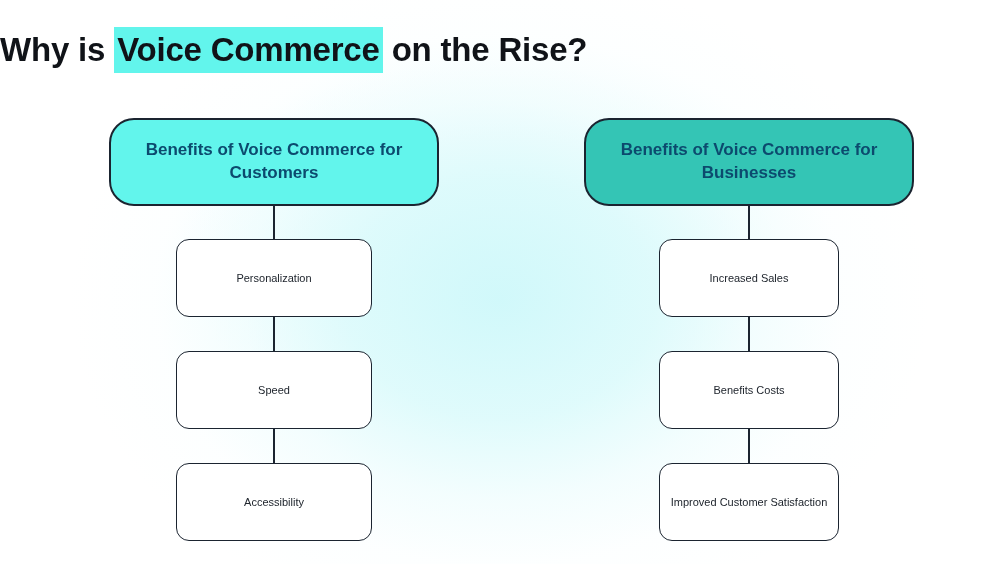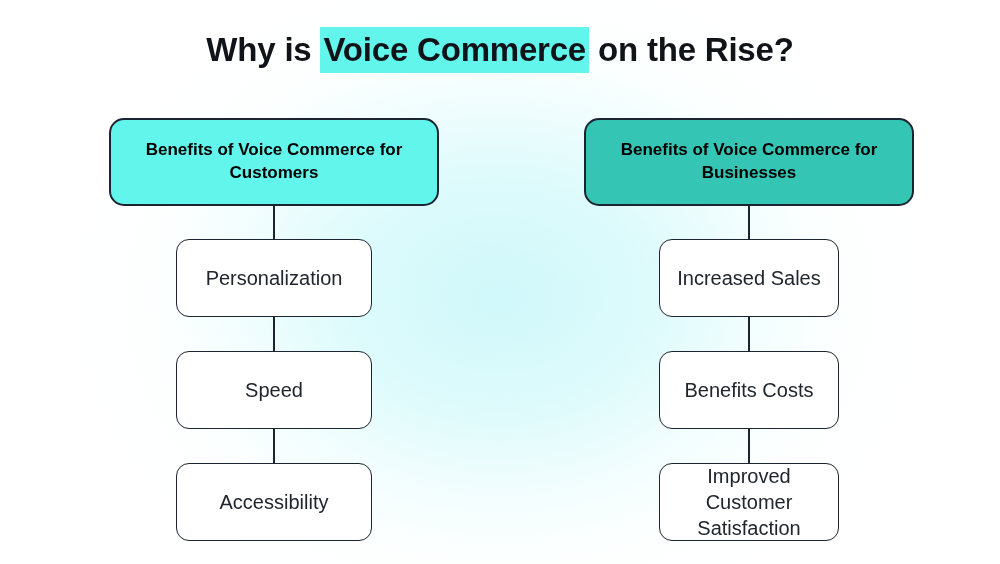--- a/index.html
+++ b/index.html
@@ -31,21 +31,20 @@
       #ffffff;
     overflow: hidden;
   }
 
   
   .title {
     position: absolute;
     left: 0;
     top: 30px;
     width: 1000px;
-    text-align: center;
     font-size: 33px;
     font-weight: bold;
     color: #101318;
     letter-spacing: -0.2px;
     line-height: 1.2;
     white-space: nowrap;
   }
   .title .hl {
     background: #62f5ec;
     padding: 4px 3px 5px 3px;
@@ -60,29 +59,29 @@
   }
   .column.left  { left: 109px; width: 330px; }
   .column.right { left: 584px; width: 330px; }
 
   
   .head-node {
     position: relative;
     box-sizing: border-box;
     width: 330px;
     height: 88px;
-    border-radius: 15px;
+    border-radius: 25px;
     border: 2px solid #1b2430;
     display: flex;
     align-items: center;
     justify-content: flex-start;
     text-align: center;
     font-size: 17px;
     font-weight: bold;
-    color: #000000;
+    color: #0c4a6e;
     line-height: 1.35;
     padding: 0 14px;
     z-index: 2;
   }
   .head-node.cyan { background: #62f5ec; }
   .head-node.teal { background: #34c5b5; }
 
   
   .connector {
     position: relative;
@@ -101,21 +100,21 @@
     width: 196px;
     height: 78px;
     margin: 0 auto;
     border-radius: 13px;
     border: 1.6px solid #1b2430;
     background: #ffffff;
     display: flex;
     align-items: center;
     justify-content: center;
     text-align: center;
-    font-size: 20px;
+    font-size: 11px;
     font-weight: normal;
     color: #20262e;
     line-height: 1.3;
     padding: 0 8px;
     z-index: 2;
   }
   .column.right .node { width: 180px; }
 </style>
 </head>
 <body>

